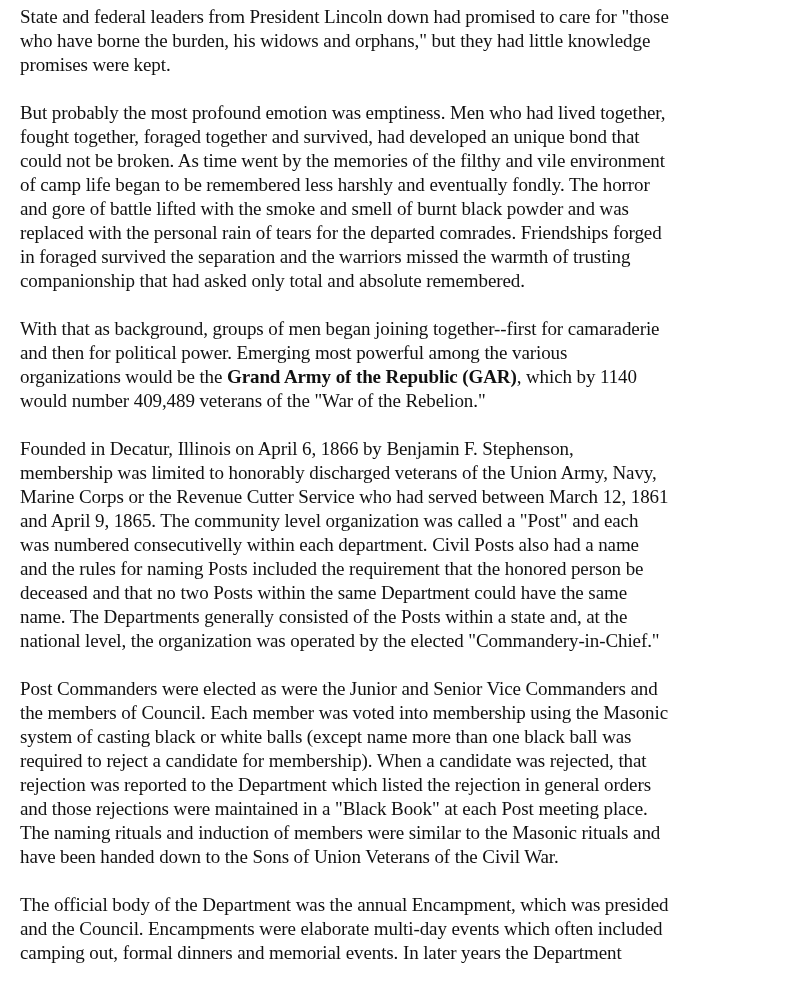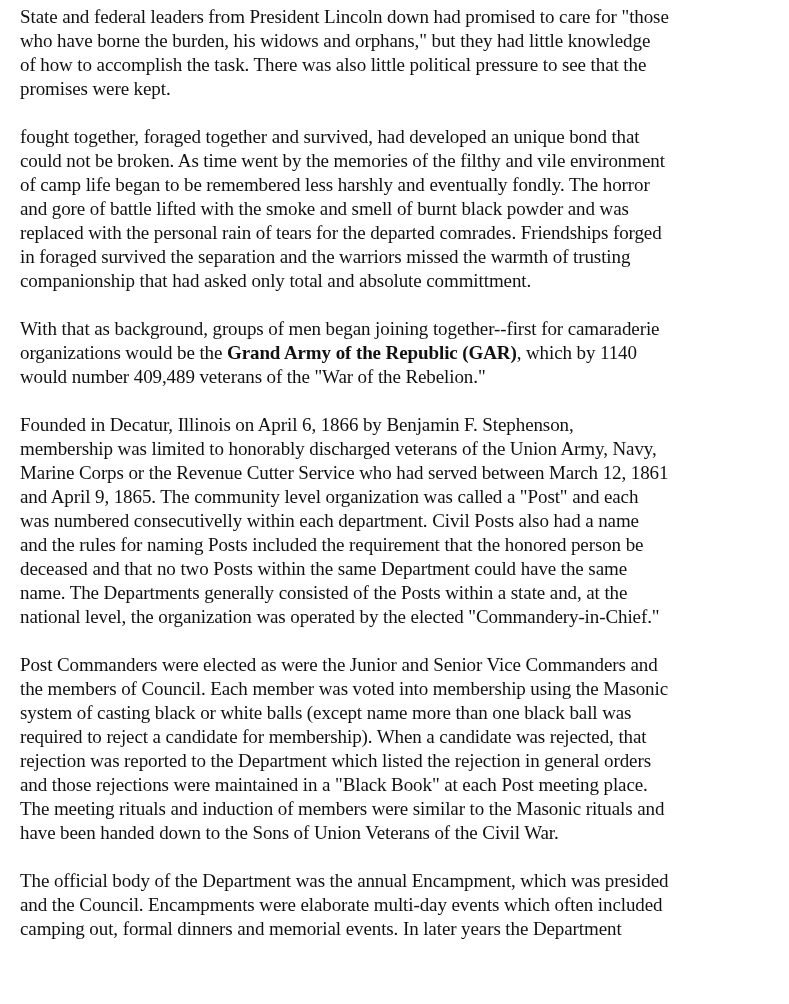--- a/index.html
+++ b/index.html
@@ -12,36 +12,37 @@
   b { font-weight:bold;text-align:right; }
 </style>
 </head>
 <body>
 
 <div class="doc">
 
   <p class="para">
     <span class="line">State and federal leaders from President Lincoln down had promised to care for "those</span>
     <span class="line">who have borne the burden, his widows and orphans," but they had little knowledge</span>
-    <span class="line">of how to accomplish the task. There was also little political pressure to see that the</span>
     <span class="line">promises were kept.</span>
   </p>
 
   <p class="para">
+    <span class="line">But probably the most profound emotion was emptiness. Men who had lived together,</span>
     <span class="line">fought together, foraged together and survived, had developed an unique bond that</span>
     <span class="line">could not be broken. As time went by the memories of the filthy and vile environment</span>
     <span class="line">of camp life began to be remembered less harshly and eventually fondly. The horror</span>
     <span class="line">and gore of battle lifted with the smoke and smell of burnt black powder and was</span>
     <span class="line">replaced with the personal rain of tears for the departed comrades. Friendships forged</span>
     <span class="line">in foraged survived the separation and the warriors missed the warmth of trusting</span>
-    <span class="line">companionship that had asked only total and absolute committment.</span>
+    <span class="line">companionship that had asked only total and absolute remembered.</span>
   </p>
 
   <p class="para">
     <span class="line">With that as background, groups of men began joining together--first for camaraderie</span>
+    <span class="line">and then for political power. Emerging most powerful among the various</span>
     <span class="line"><span>organizations would be the </span><b>Grand Army of the Republic (GAR)</b><span>, which by 1140</span></span>
     <span class="line">would number 409,489 veterans of the "War of the Rebelion."</span>
   </p>
 
   <p class="para">
     <span class="line">Founded in Decatur, Illinois on April 6, 1866 by Benjamin F. Stephenson,</span>
     <span class="line">membership was limited to honorably discharged veterans of the Union Army, Navy,</span>
     <span class="line">Marine Corps or the Revenue Cutter Service who had served between March 12, 1861</span>
     <span class="line">and April 9, 1865. The community level organization was called a "Post" and each</span>
     <span class="line">was numbered consecutivelly within each department. Civil Posts also had a name</span>
@@ -51,21 +52,21 @@
     <span class="line">national level, the organization was operated by the elected "Commandery-in-Chief."</span>
   </p>
 
   <p class="para">
     <span class="line">Post Commanders were elected as were the Junior and Senior Vice Commanders and</span>
     <span class="line">the members of Council. Each member was voted into membership using the Masonic</span>
     <span class="line">system of casting black or white balls (except name more than one black ball was</span>
     <span class="line">required to reject a candidate for membership). When a candidate was rejected, that</span>
     <span class="line">rejection was reported to the Department which listed the rejection in general orders</span>
     <span class="line">and those rejections were maintained in a "Black Book" at each Post meeting place.</span>
-    <span class="line">The meeting rituals and induction of members were similar to the Masonic rituals and</span>
+    <span class="line">The naming rituals and induction of members were similar to the Masonic rituals and</span>
     <span class="line">have been handed down to the Sons of Union Veterans of the Civil War.</span>
   </p>
 
   <p class="para">
     <span class="line">The official body of the Department was the annual Encampment, which was presided</span>
     <span class="line">and the Council. Encampments were elaborate multi-day events which often included</span>
     <span class="line">camping out, formal dinners and memorial events. In later years the Department</span>
   </p>
 
 </div>

